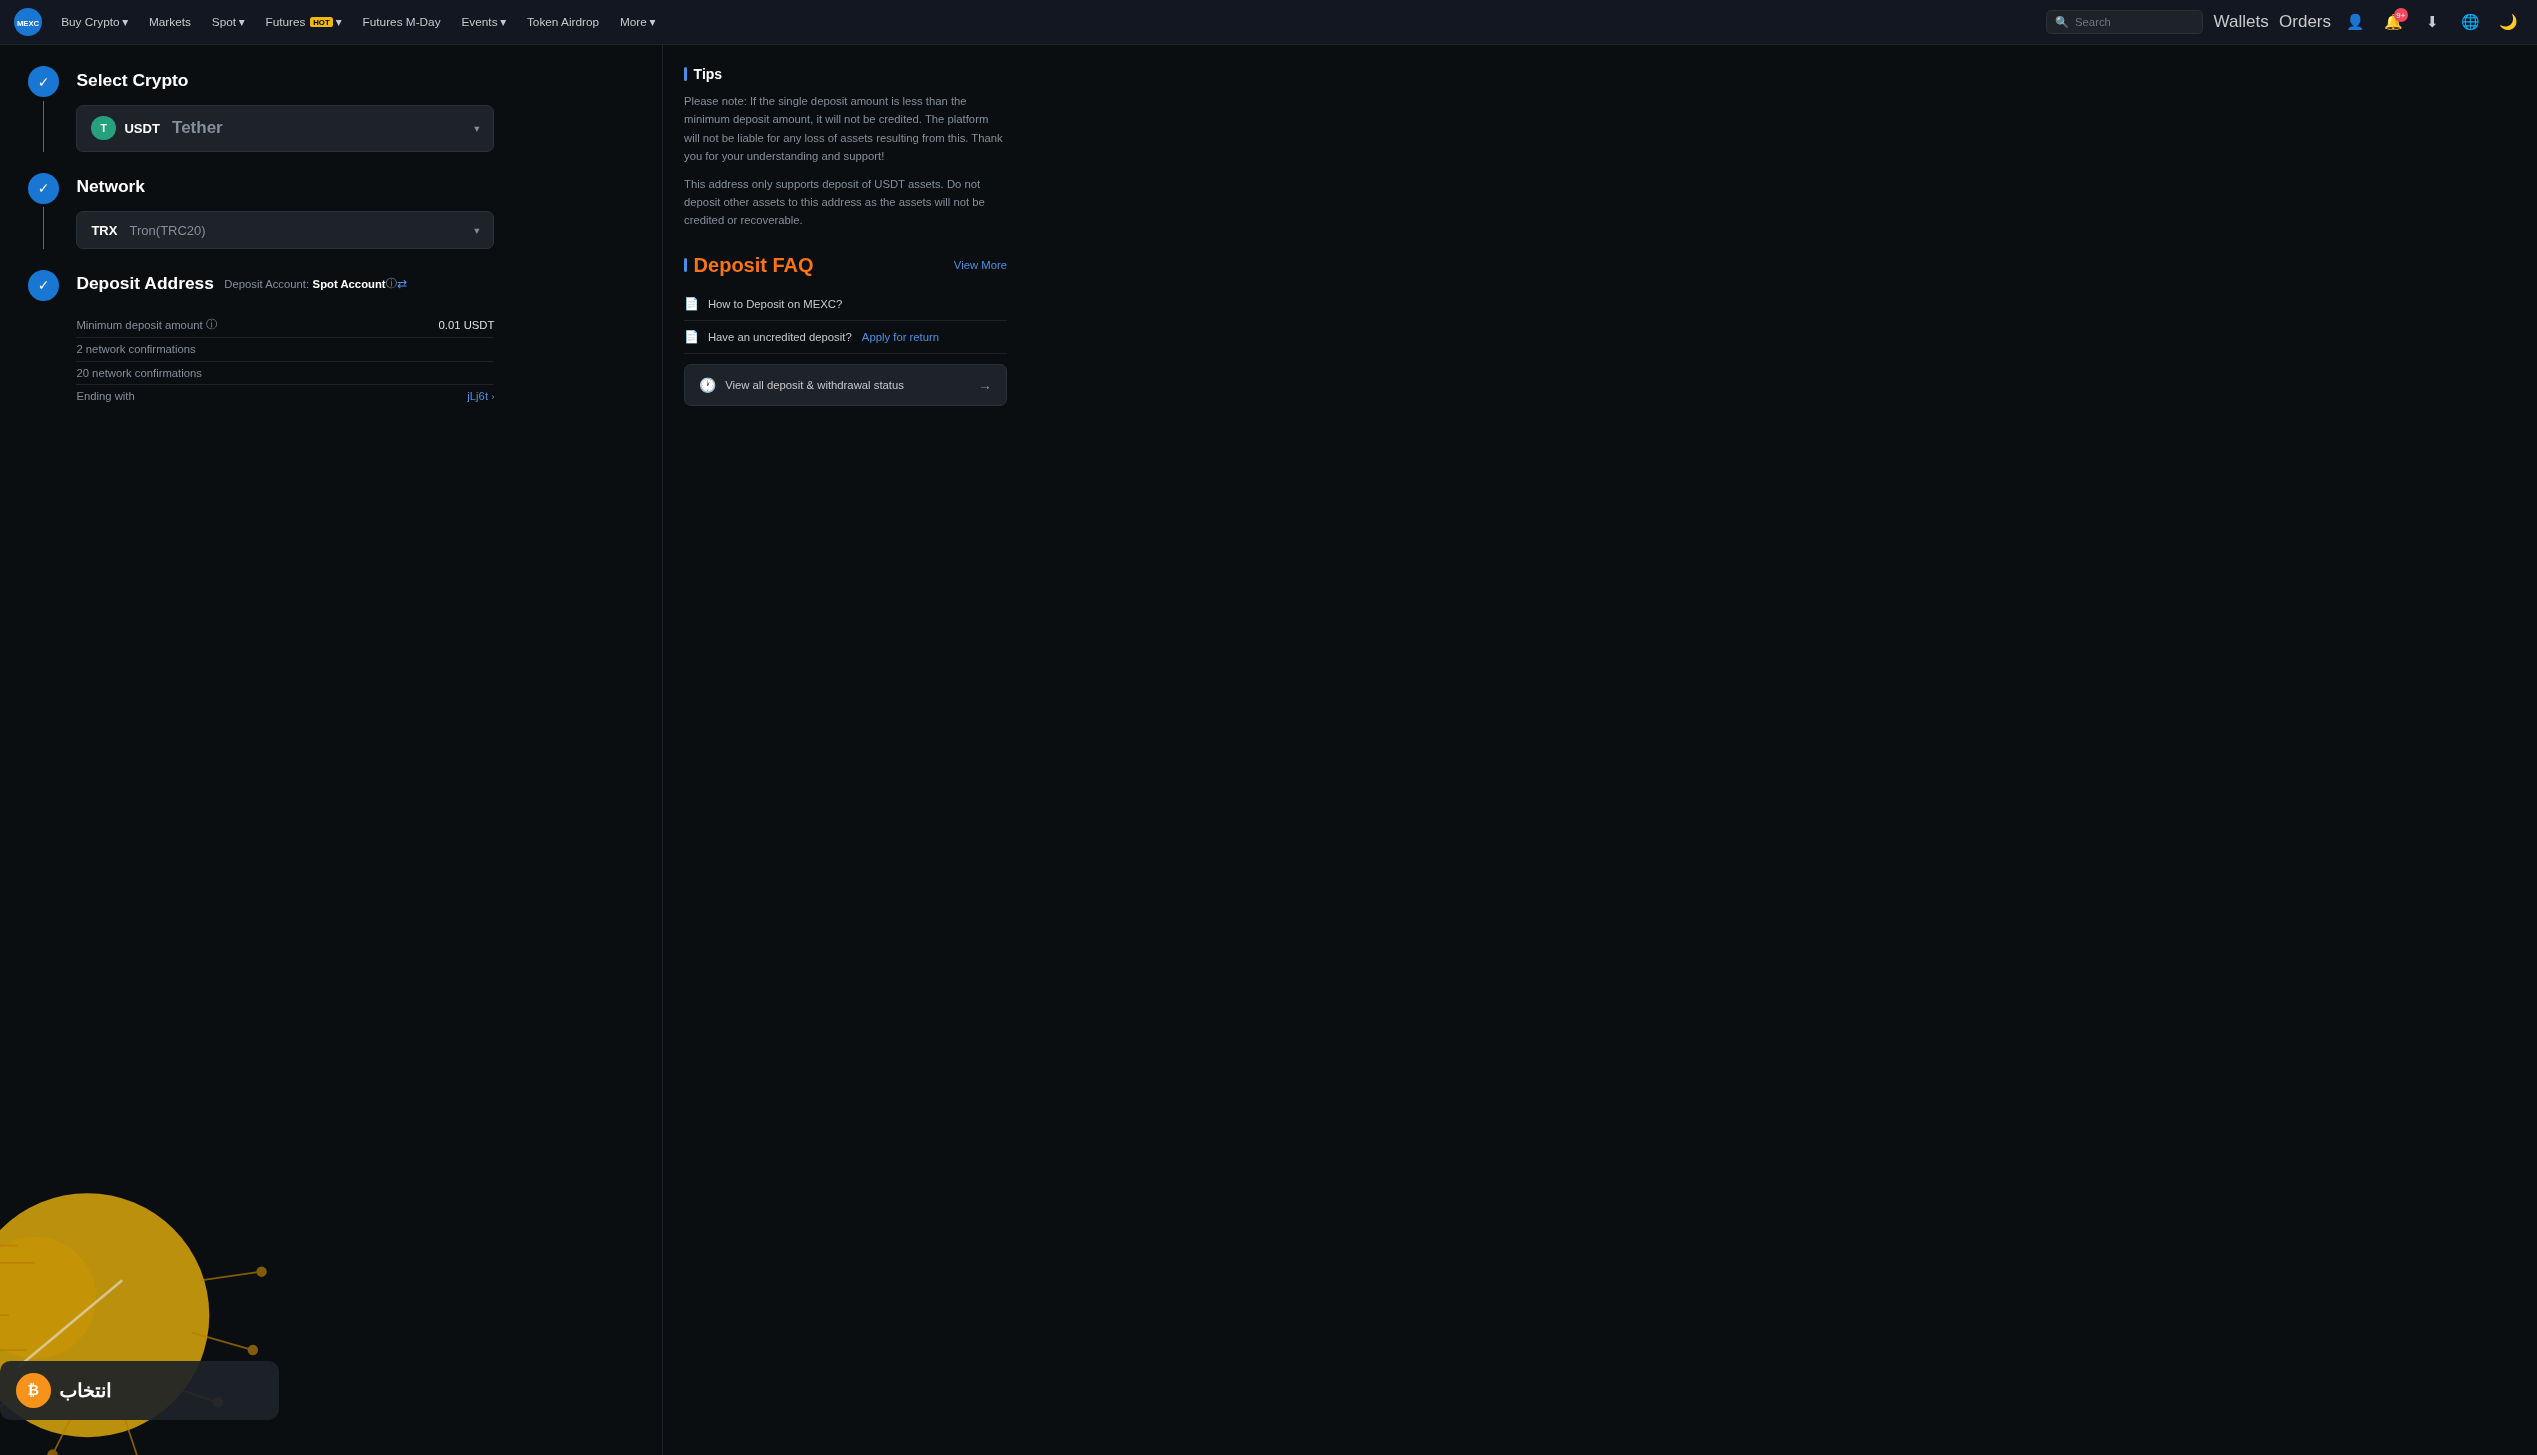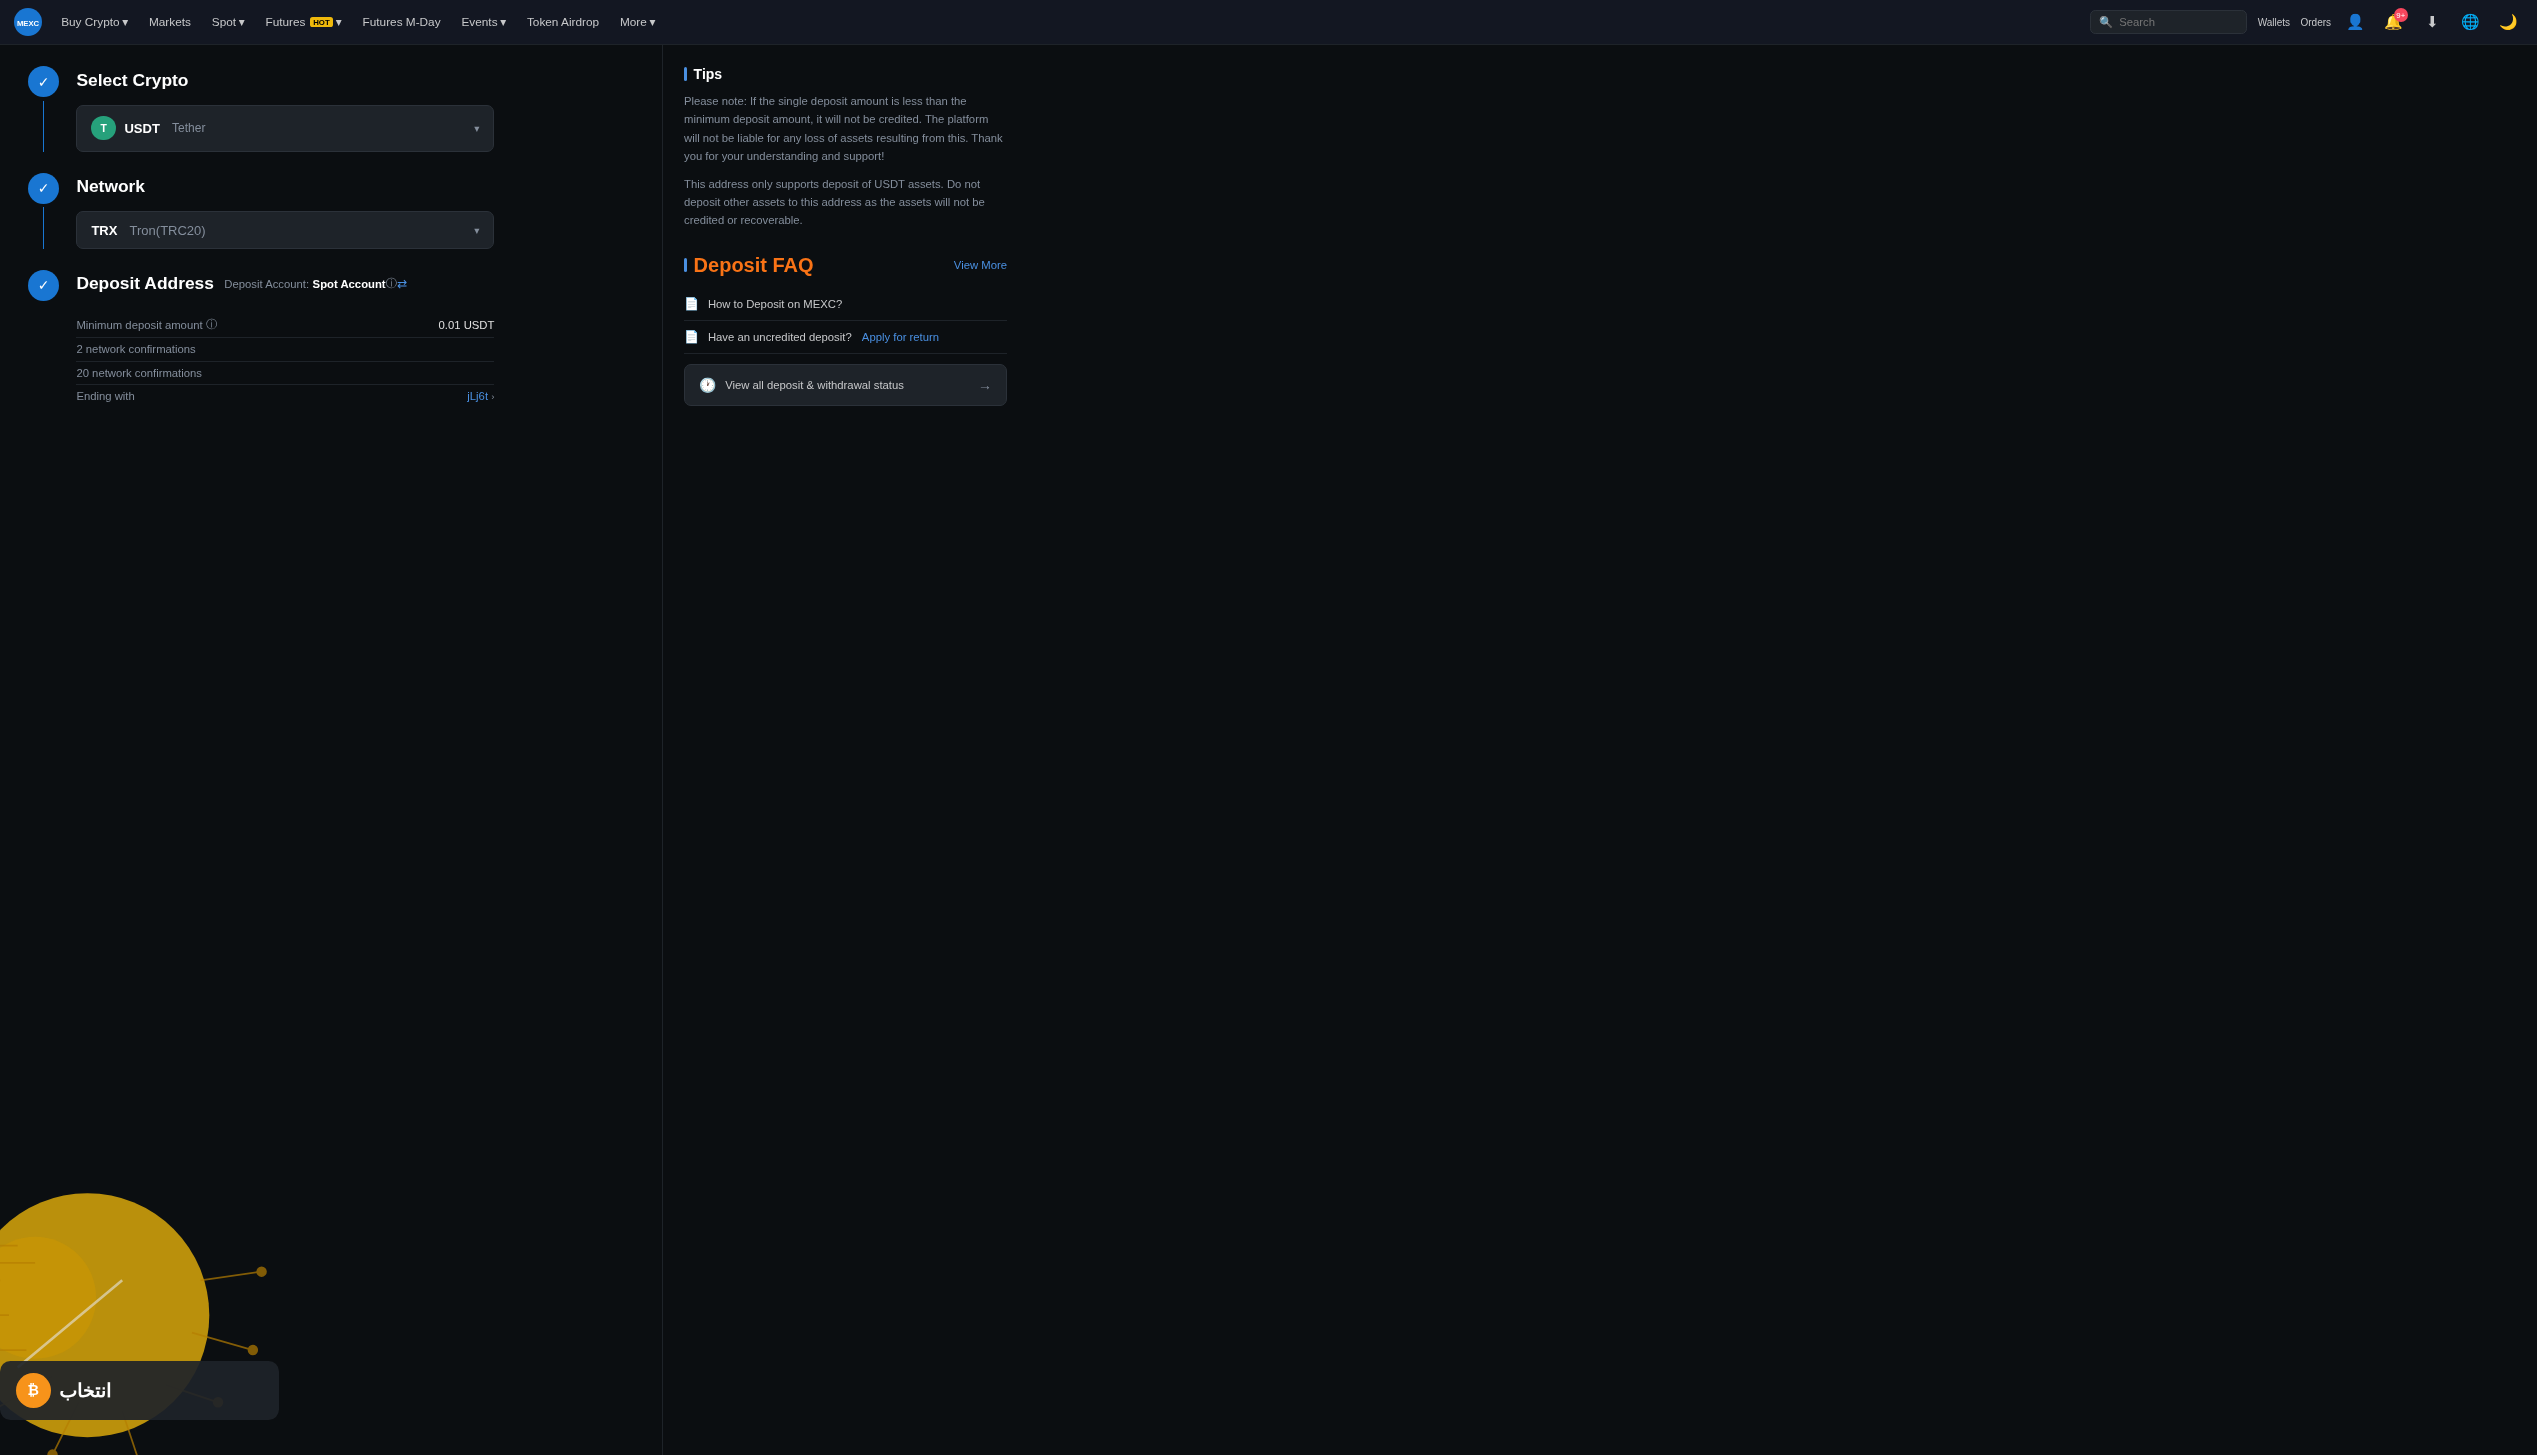--- a/index.html
+++ b/index.html
@@ -75,21 +75,21 @@
     }
     .nav-right {
       display: flex;
       align-items: center;
       gap: 10.4px;
       margin-left: 7px;
     }
     .nav-right-item {
       color: #c7c8ca;
       cursor: pointer;
-      font-size: 10px;
+      font-size: 17px;
       white-space: nowrap;
     }
     .nav-icon-btn {
       width: 28px;
       height: 28px;
       display: flex;
       align-items: center;
       justify-content: center;
       border-radius: 50%;
       cursor: pointer;
@@ -202,22 +202,23 @@
       font-weight: bold;
       font-size: 10.4px;
     }
     .coin-symbol {
       font-weight: 600;
       color: #fff;
       font-size: 13px;
     }
     .coin-name {
       color: #848e9c;
-      font-size: 12px;
+      font-size: 17px;
       margin-left: 3.5px;
+      font-weight: bold;
     }
     .select-arrow { color: #848e9c; font-size: 10.4px; }
 
     
     .network-select {
       background: #1e2329;
       border: 0.9px solid #2b3139;
       border-radius: 7px;
       padding: 10.4px 14px;
       display: flex;

